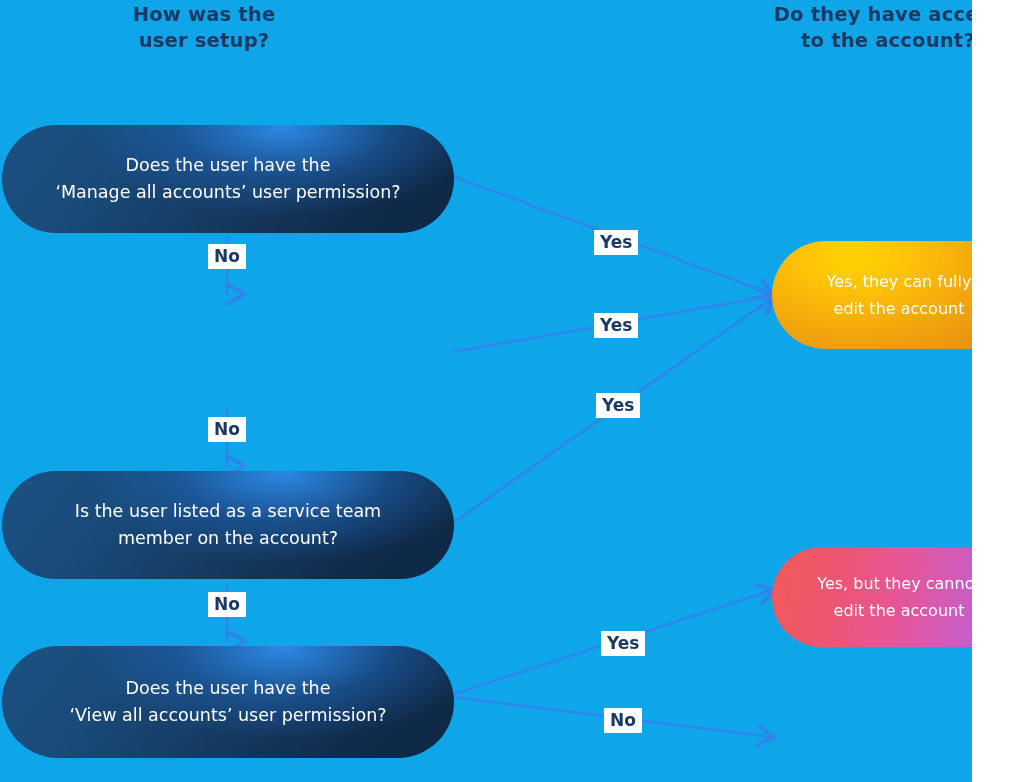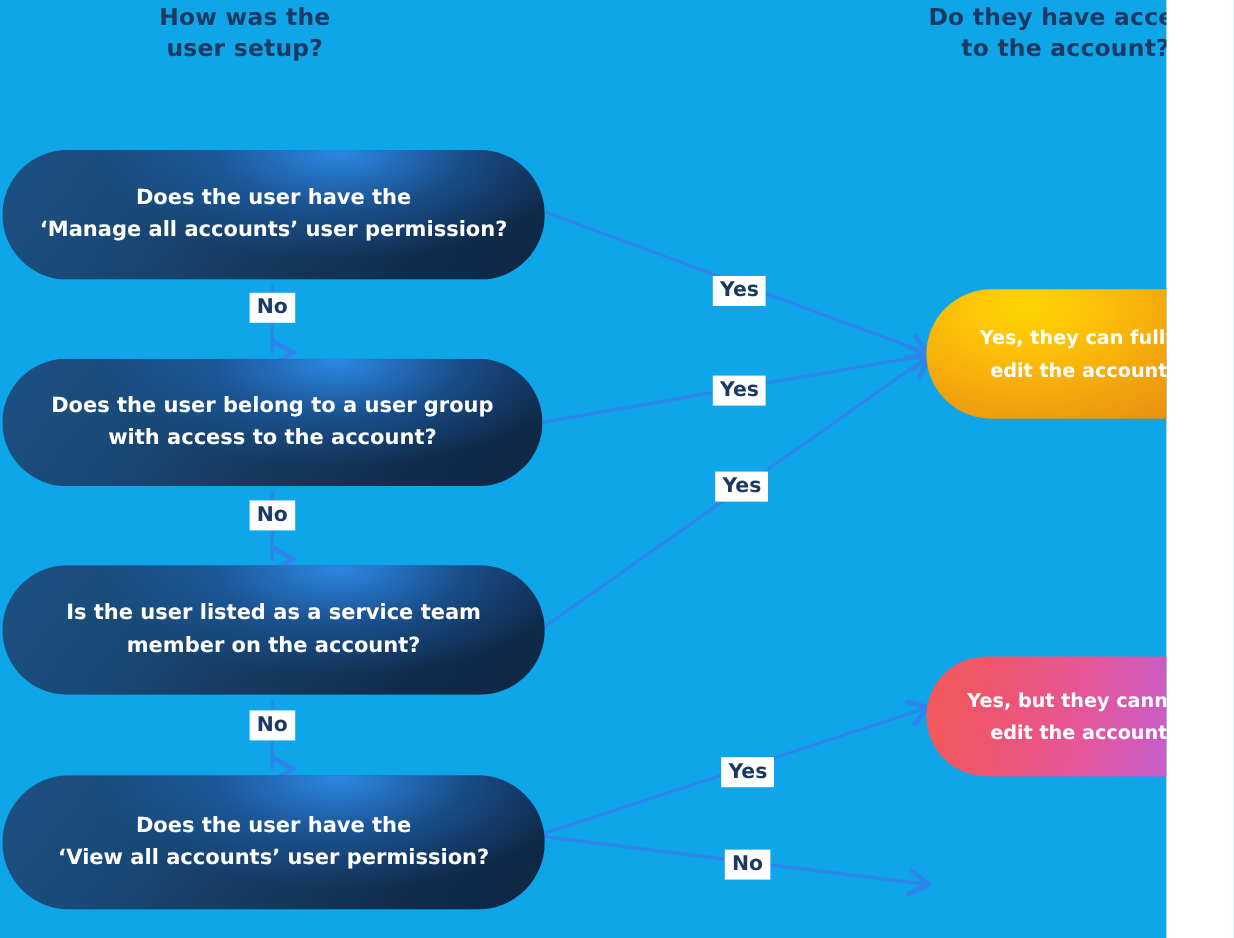--- a/index.html
+++ b/index.html
@@ -39,21 +39,21 @@
   }
 
   
   .node {
     position: absolute;
     display: flex;
     align-items: center;
     justify-content: center;
     text-align: center;
     color: #ffffff;
-    font-weight: 700;
+    font-weight: 400;
     border-radius: 999px;
     white-space: pre-line;
     box-sizing: border-box;
     padding: 0 22px;
   }
 
   .question {
     font-size: 17.5px;
     line-height: 27px;
     background:
@@ -145,22 +145,20 @@
       <line x1="453" y1="523" x2="772" y2="298" marker-end="url(#arrow-right)"></line>
 
       <line x1="452" y1="695" x2="772" y2="590" marker-end="url(#arrow-right)"></line>
       <line x1="452" y1="697" x2="772" y2="737" marker-end="url(#arrow-right)"></line>
     </g>
   </svg>
 
   <div class="node question" id="node-q1">Does the user have the
 ‘Manage all accounts’ user permission?</div>
 
-  <div class="node question" id="node-q2">Does the user belong to a user group
-with access to the account?</div>
 
   <div class="node question" id="node-q3">Is the user listed as a service team
 member on the account?</div>
 
   <div class="node question" id="node-q4">Does the user have the
 ‘View all accounts’ user permission?</div>
 
   <div class="node answer" id="node-answer-full">Yes, they can fully
 edit the account</div>
 

